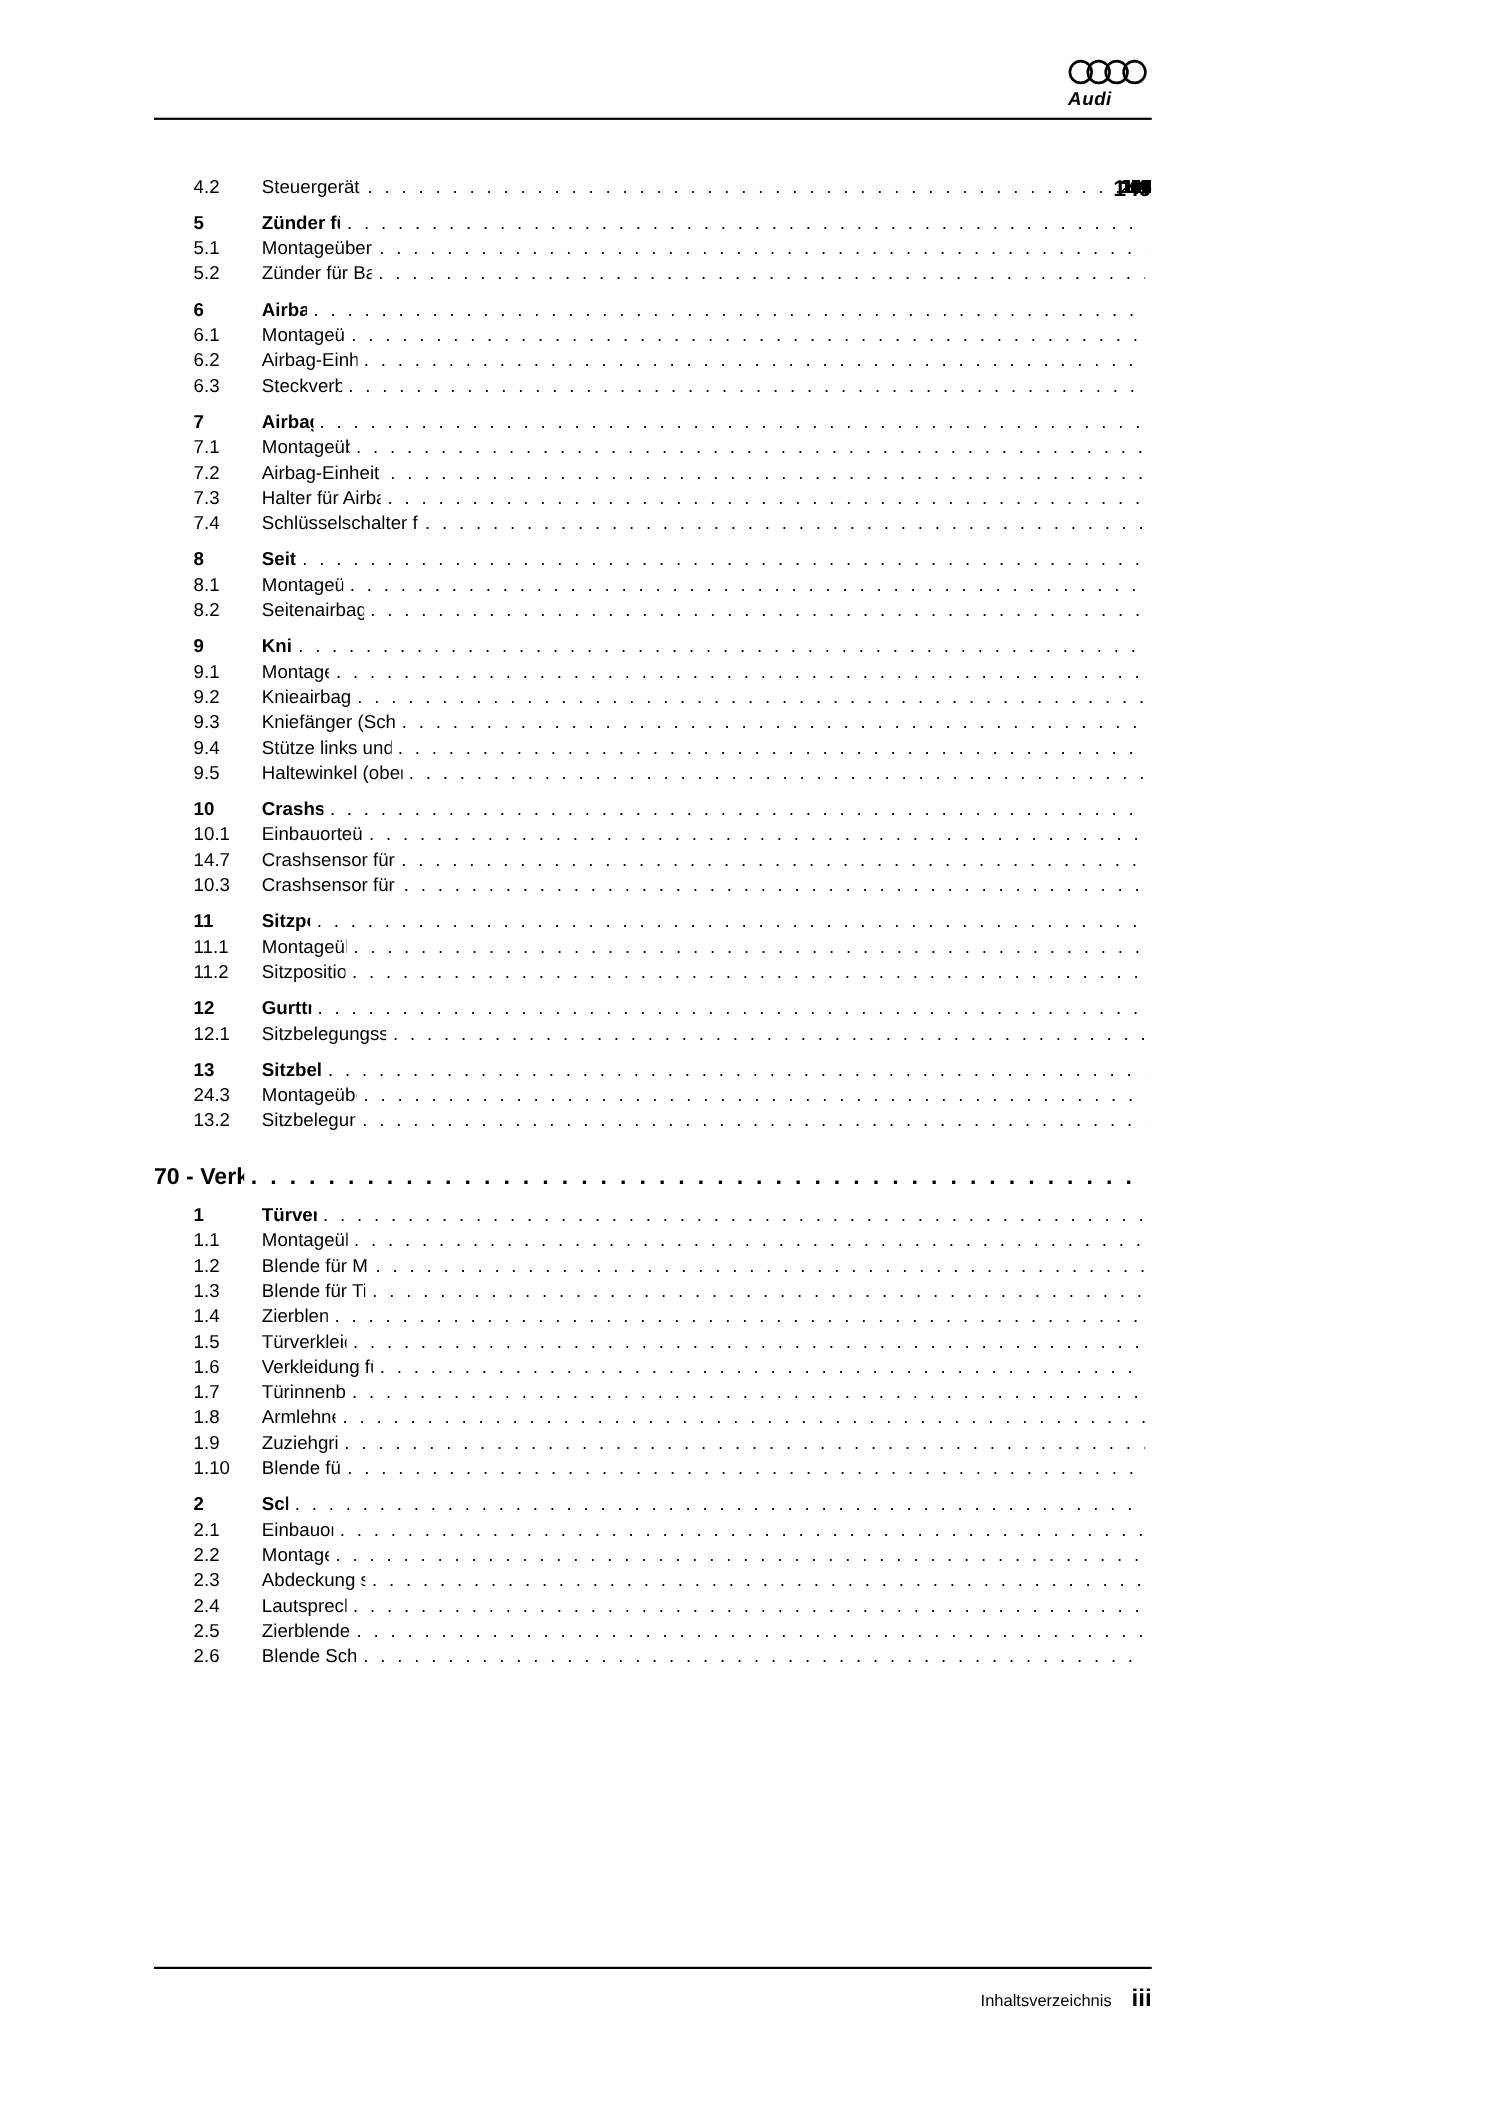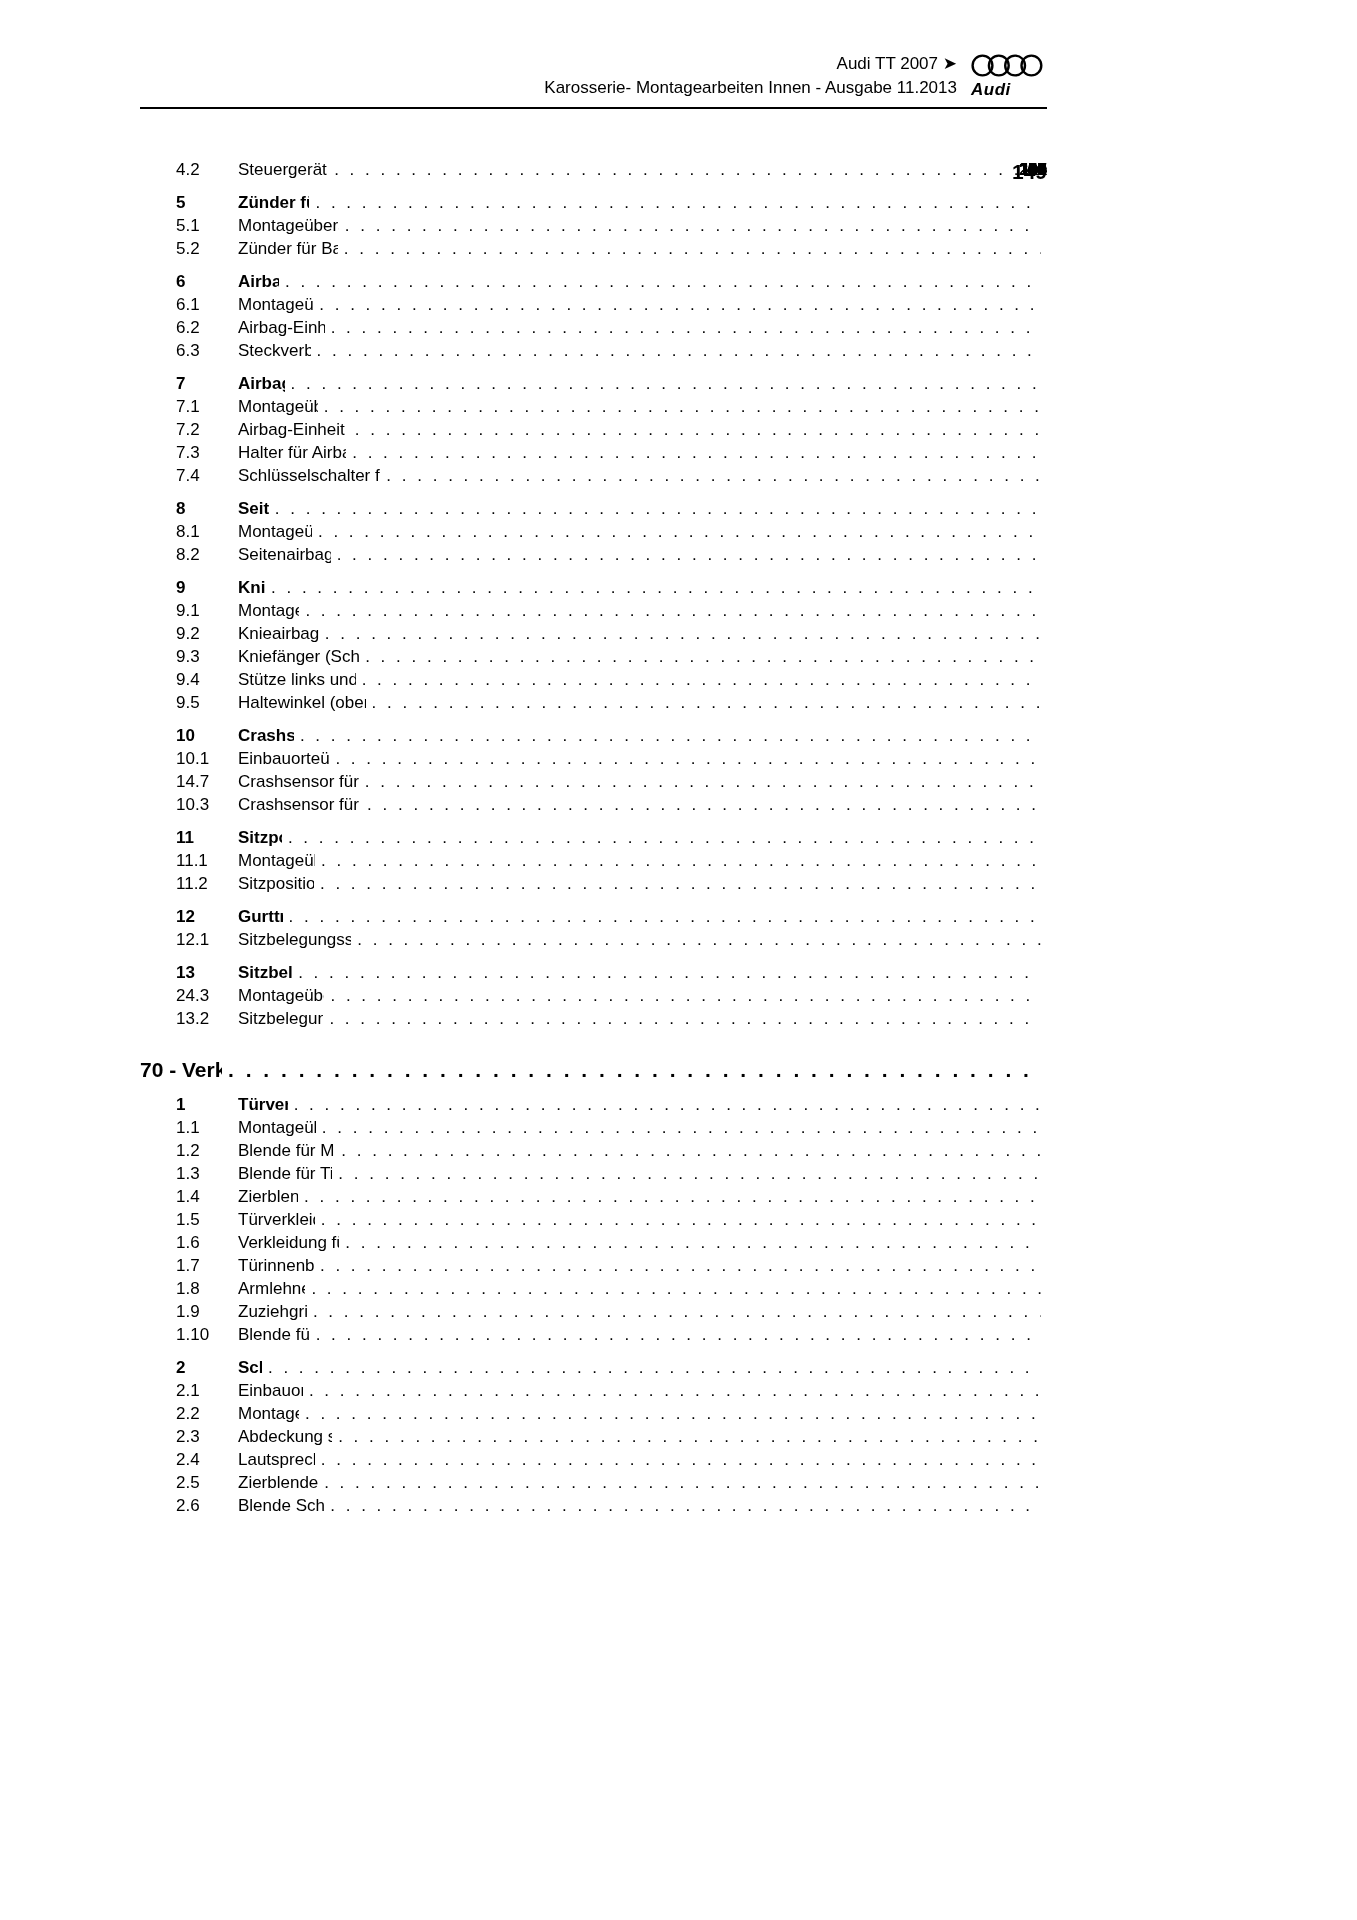--- a/index.html
+++ b/index.html
@@ -41,24 +41,20 @@
   .footer-label { font-size: 15px; }
   .footer-page { font-size: 22px; font-weight: bold; }
 </style>
 </head>
 <body>
 
 <div class="page">
 
   <header class="header">
     <div class="header-inner">
-      <div class="header-text">
-        <div>Audi TT 2007 ➤</div>
-        <div>Karosserie- Montagearbeiten Innen - Ausgabe 11.2013</div>
-      </div>
       <div class="header-logo">
         <svg class="rings" viewBox="0 0 72 27" aria-hidden="true">
           <g fill="none" stroke="#000" stroke-width="2.4">
             <circle cx="11.5" cy="13.5" r="9.9"></circle>
             <circle cx="27.8" cy="13.5" r="9.9"></circle>
             <circle cx="44.1" cy="13.5" r="9.9"></circle>
             <circle cx="60.4" cy="13.5" r="9.9"></circle>
           </g>
         </svg>
         <div class="brand">Audi</div>
@@ -380,14 +376,21 @@
         <span class="page">165</span>
       </div>
       <div class="row sub">
         <span class="num">2.6</span>
         <span class="label">Blende Schalttafeleinsatz aus- und einbauen</span>
         <span class="dots">. . . . . . . . . . . . . . . . . . . . . . . . . . . . . . . . . . . . . . . . . . . . . . . . . . . . . . . . . . . . . . . . . . . . . . . . . . . . . . . . . . . . . . . . . . . . . . . . . . . . . . . . . . . . . . . . . . . . . . . . . . . . . . . . . . . . . . . . . . . . . . . . . . . . . . . . . . . . . . . . . . . . . . . . . . . . . . . . . . . .</span>
         <span class="page">166</span>
       </div>
     </main>
 
+  <footer class="footer">
+    <div class="rule"></div>
+    <div class="footer-inner">
+      <span class="footer-label">Inhaltsverzeichnis</span>
+      <span class="footer-page">iii</span>
+    </div>
+  </footer>
 
 </div>
 
 </body></html>

